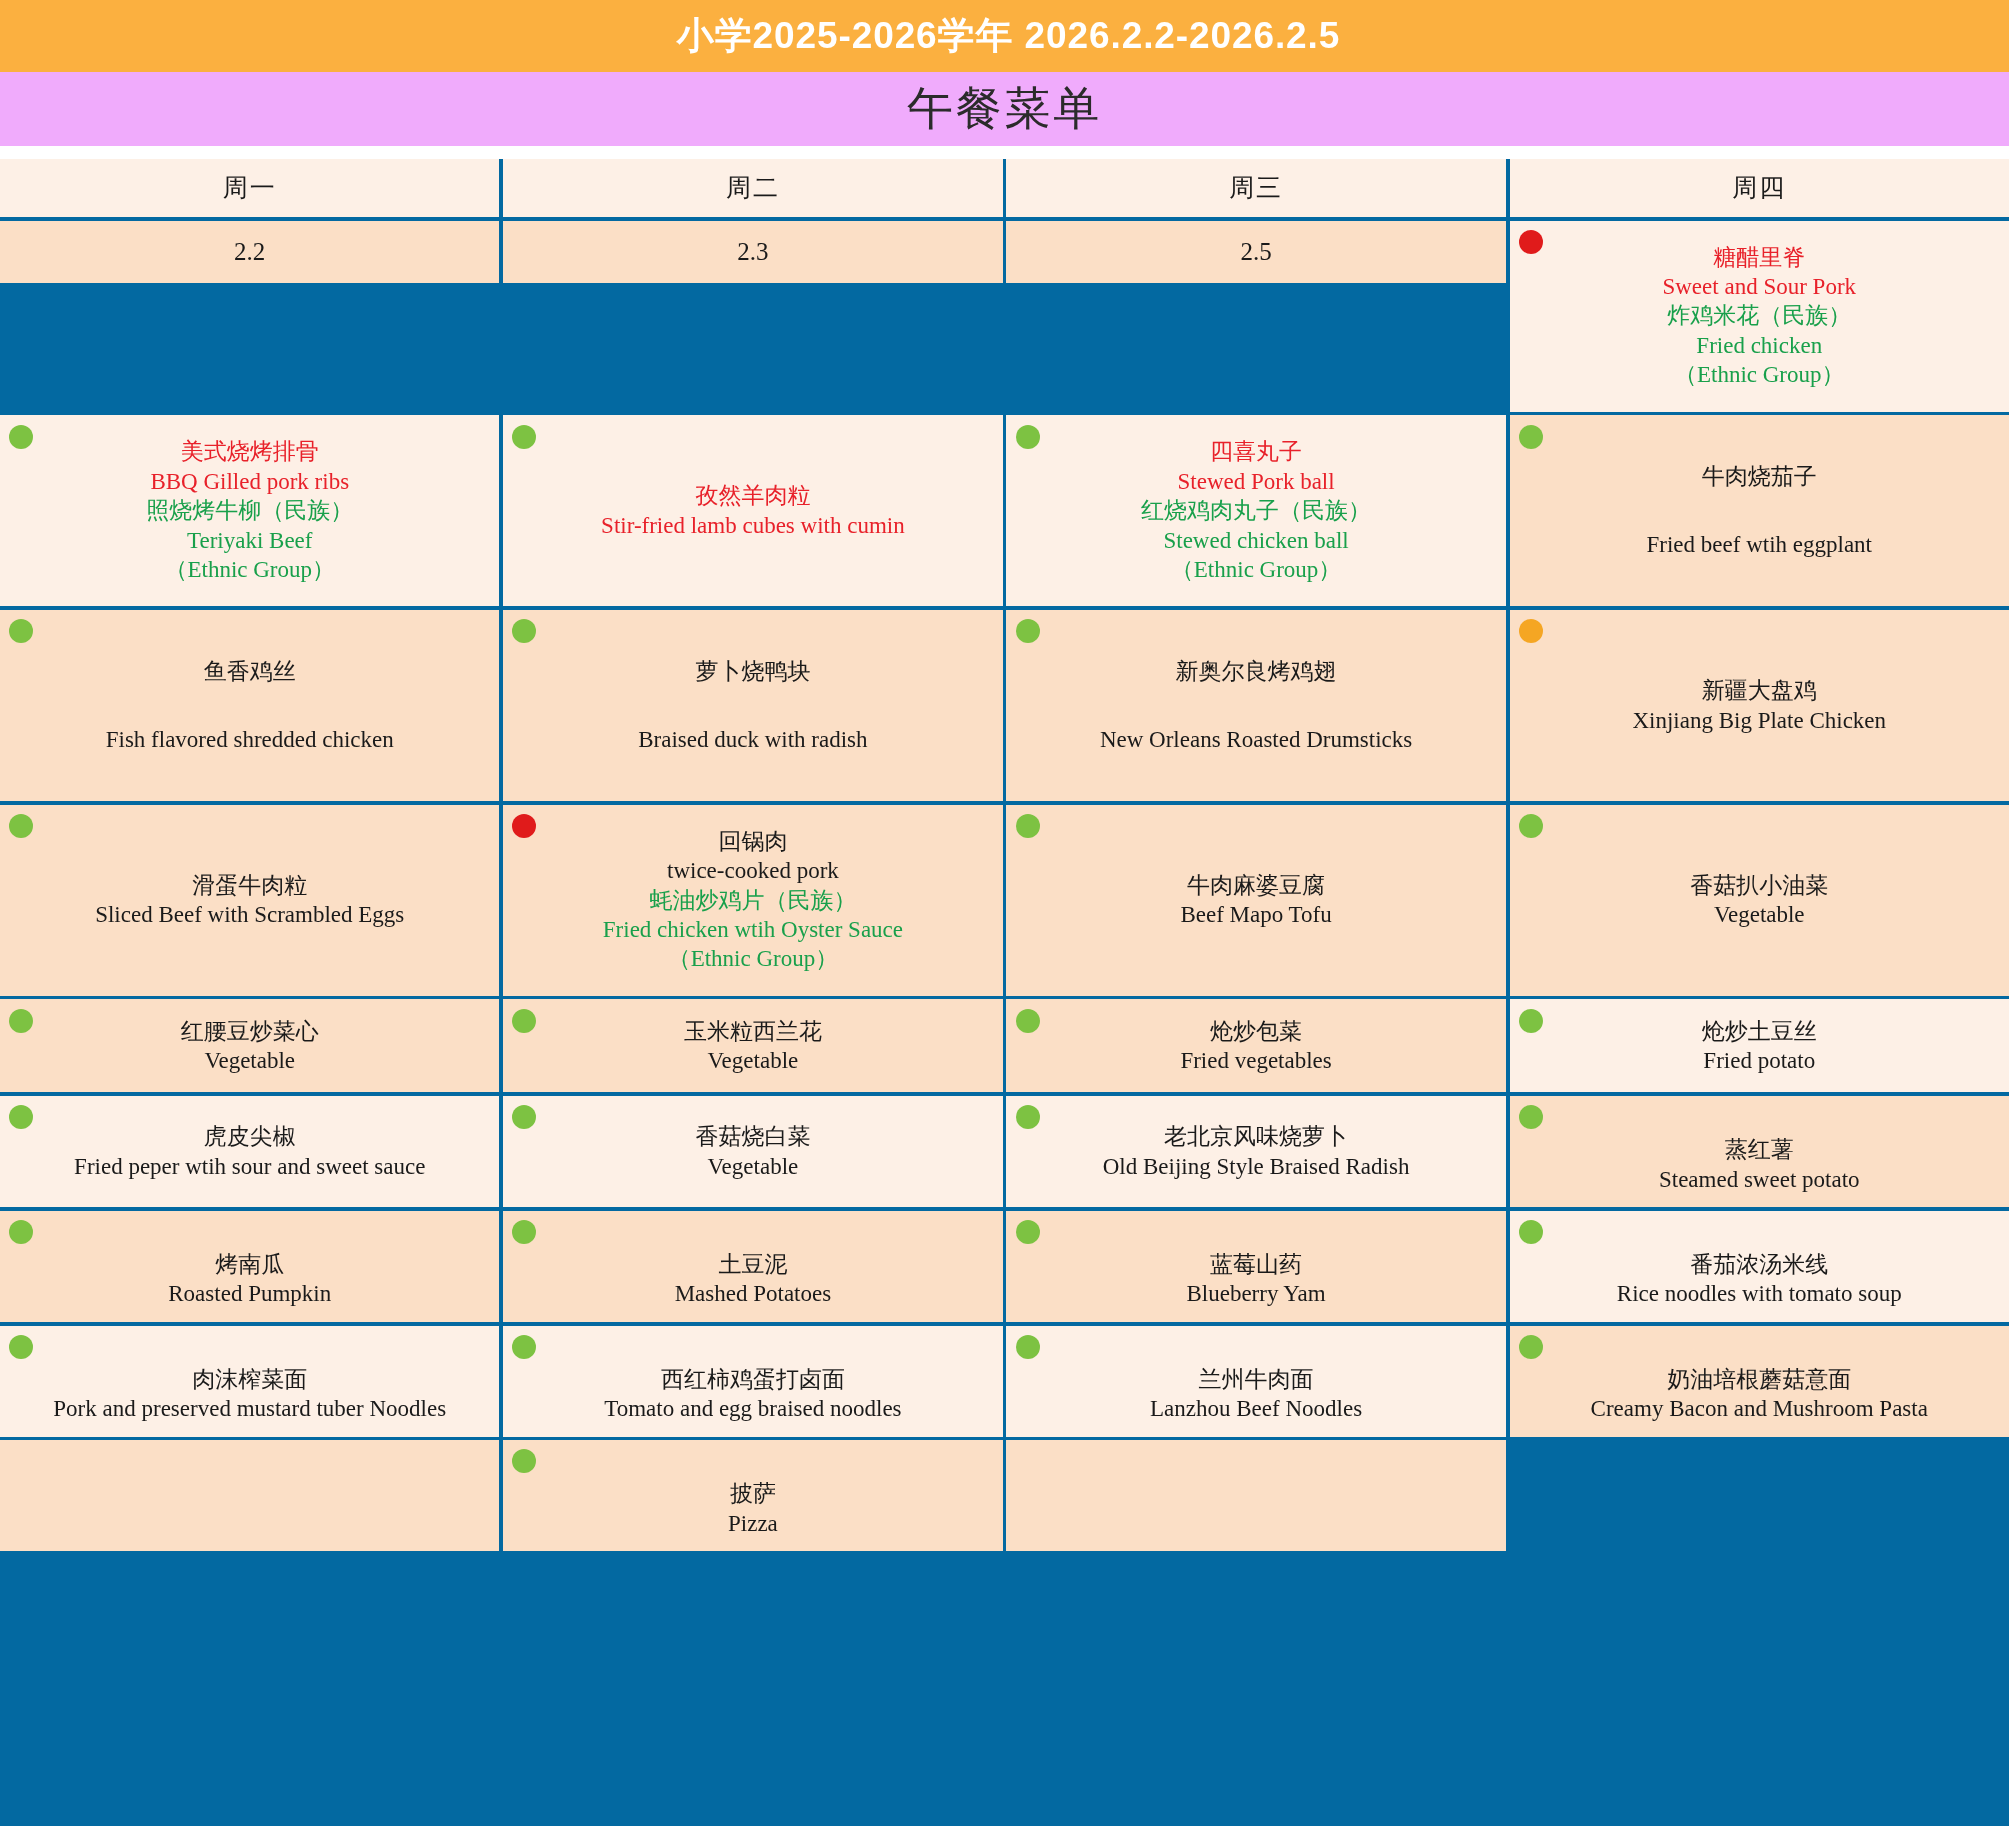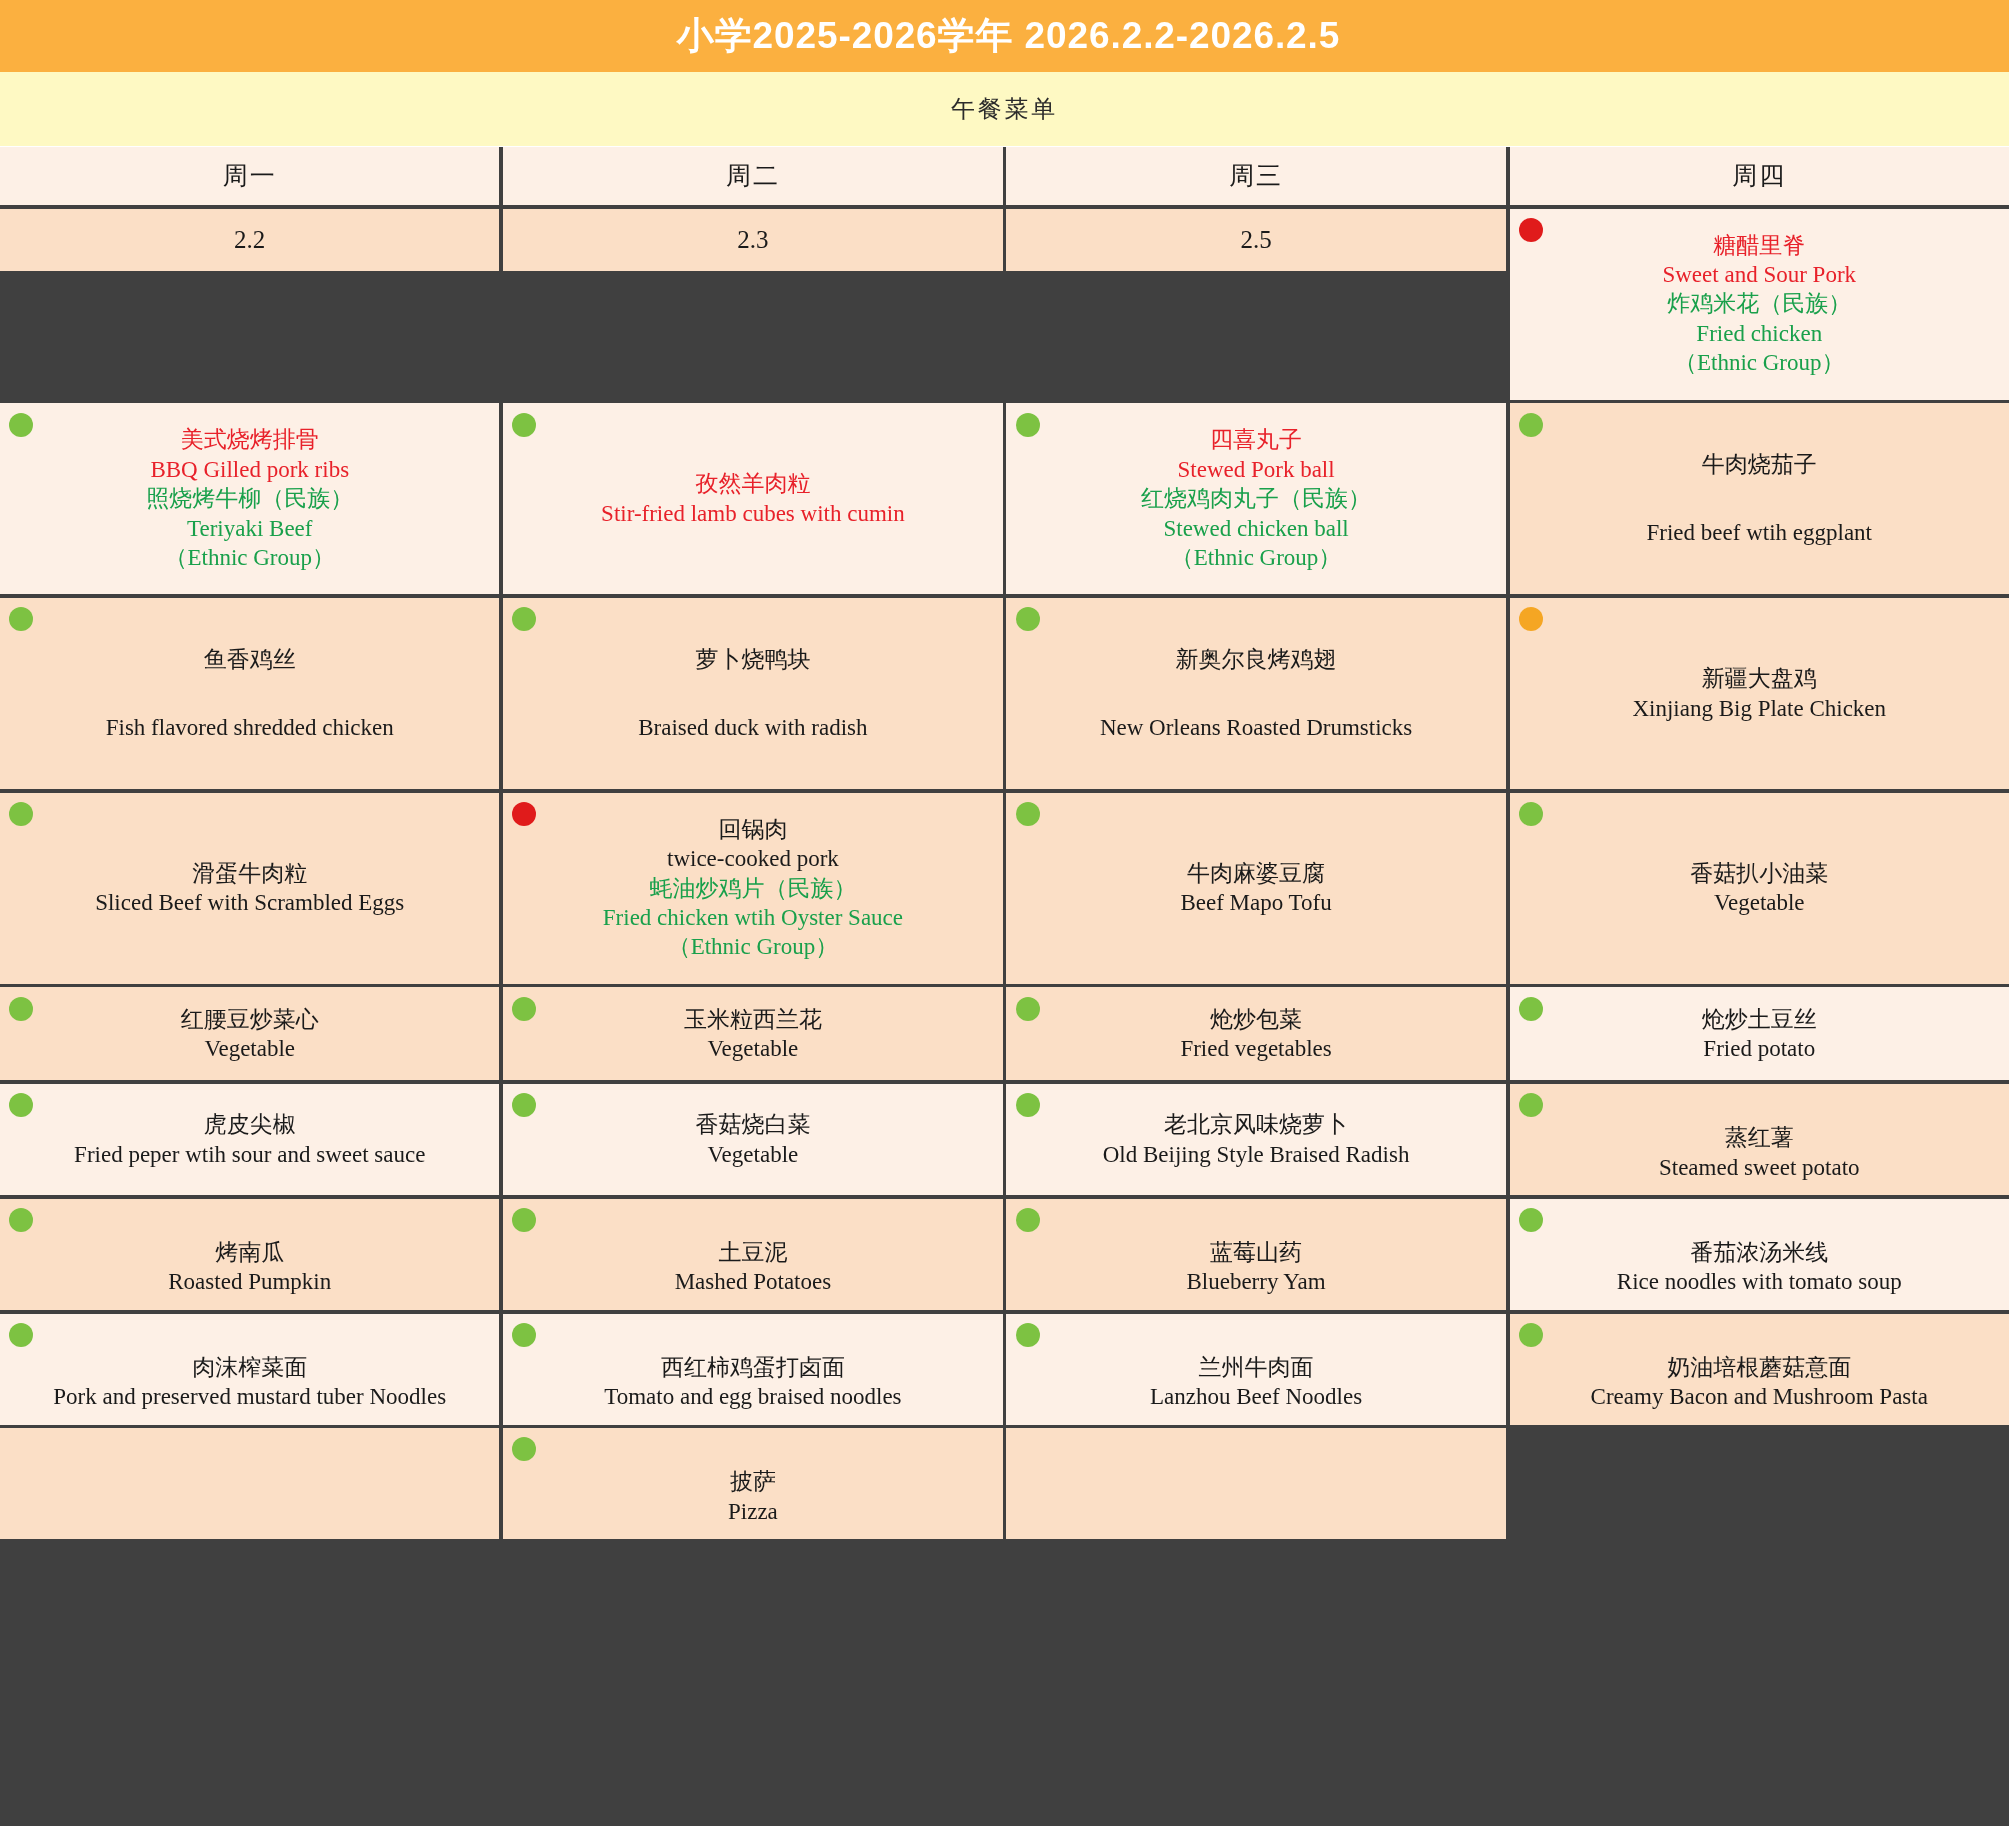--- a/index.html
+++ b/index.html
@@ -29,38 +29,39 @@
     font-weight: bold;
     font-size: 37px;
     display: flex;
     align-items: center;
     justify-content: center;
     letter-spacing: 0.9px;
     padding-left: 8px;
   }
   .subtitle-bar {
     height: 74px;
-    background: #fef9c3;
+    background: #f0abfc;
     color: #2b2b2b;
-    font-size: 24px;
+    font-size: 46px;
     display: flex;
     align-items: center;
     justify-content: center;
     letter-spacing: 2.8px;
     border-bottom: 1.9px solid #ffffff;
   }
   
   .grid {
     flex: 1;
     display: grid;
     grid-template-columns: repeat(4, 1fr);
     grid-auto-rows: min-content;
     column-gap: 3.7px;
     row-gap: 3.7px;
-    background: #404040;
+    background: #0369a1;
+    margin-top: 12px;
   }
   .cell {
     position: relative;
     box-sizing: border-box;
     padding: 13px 16.7px;
     display: flex;
     flex-direction: column;
     align-items: center;
     justify-content: center;
     text-align: center;

